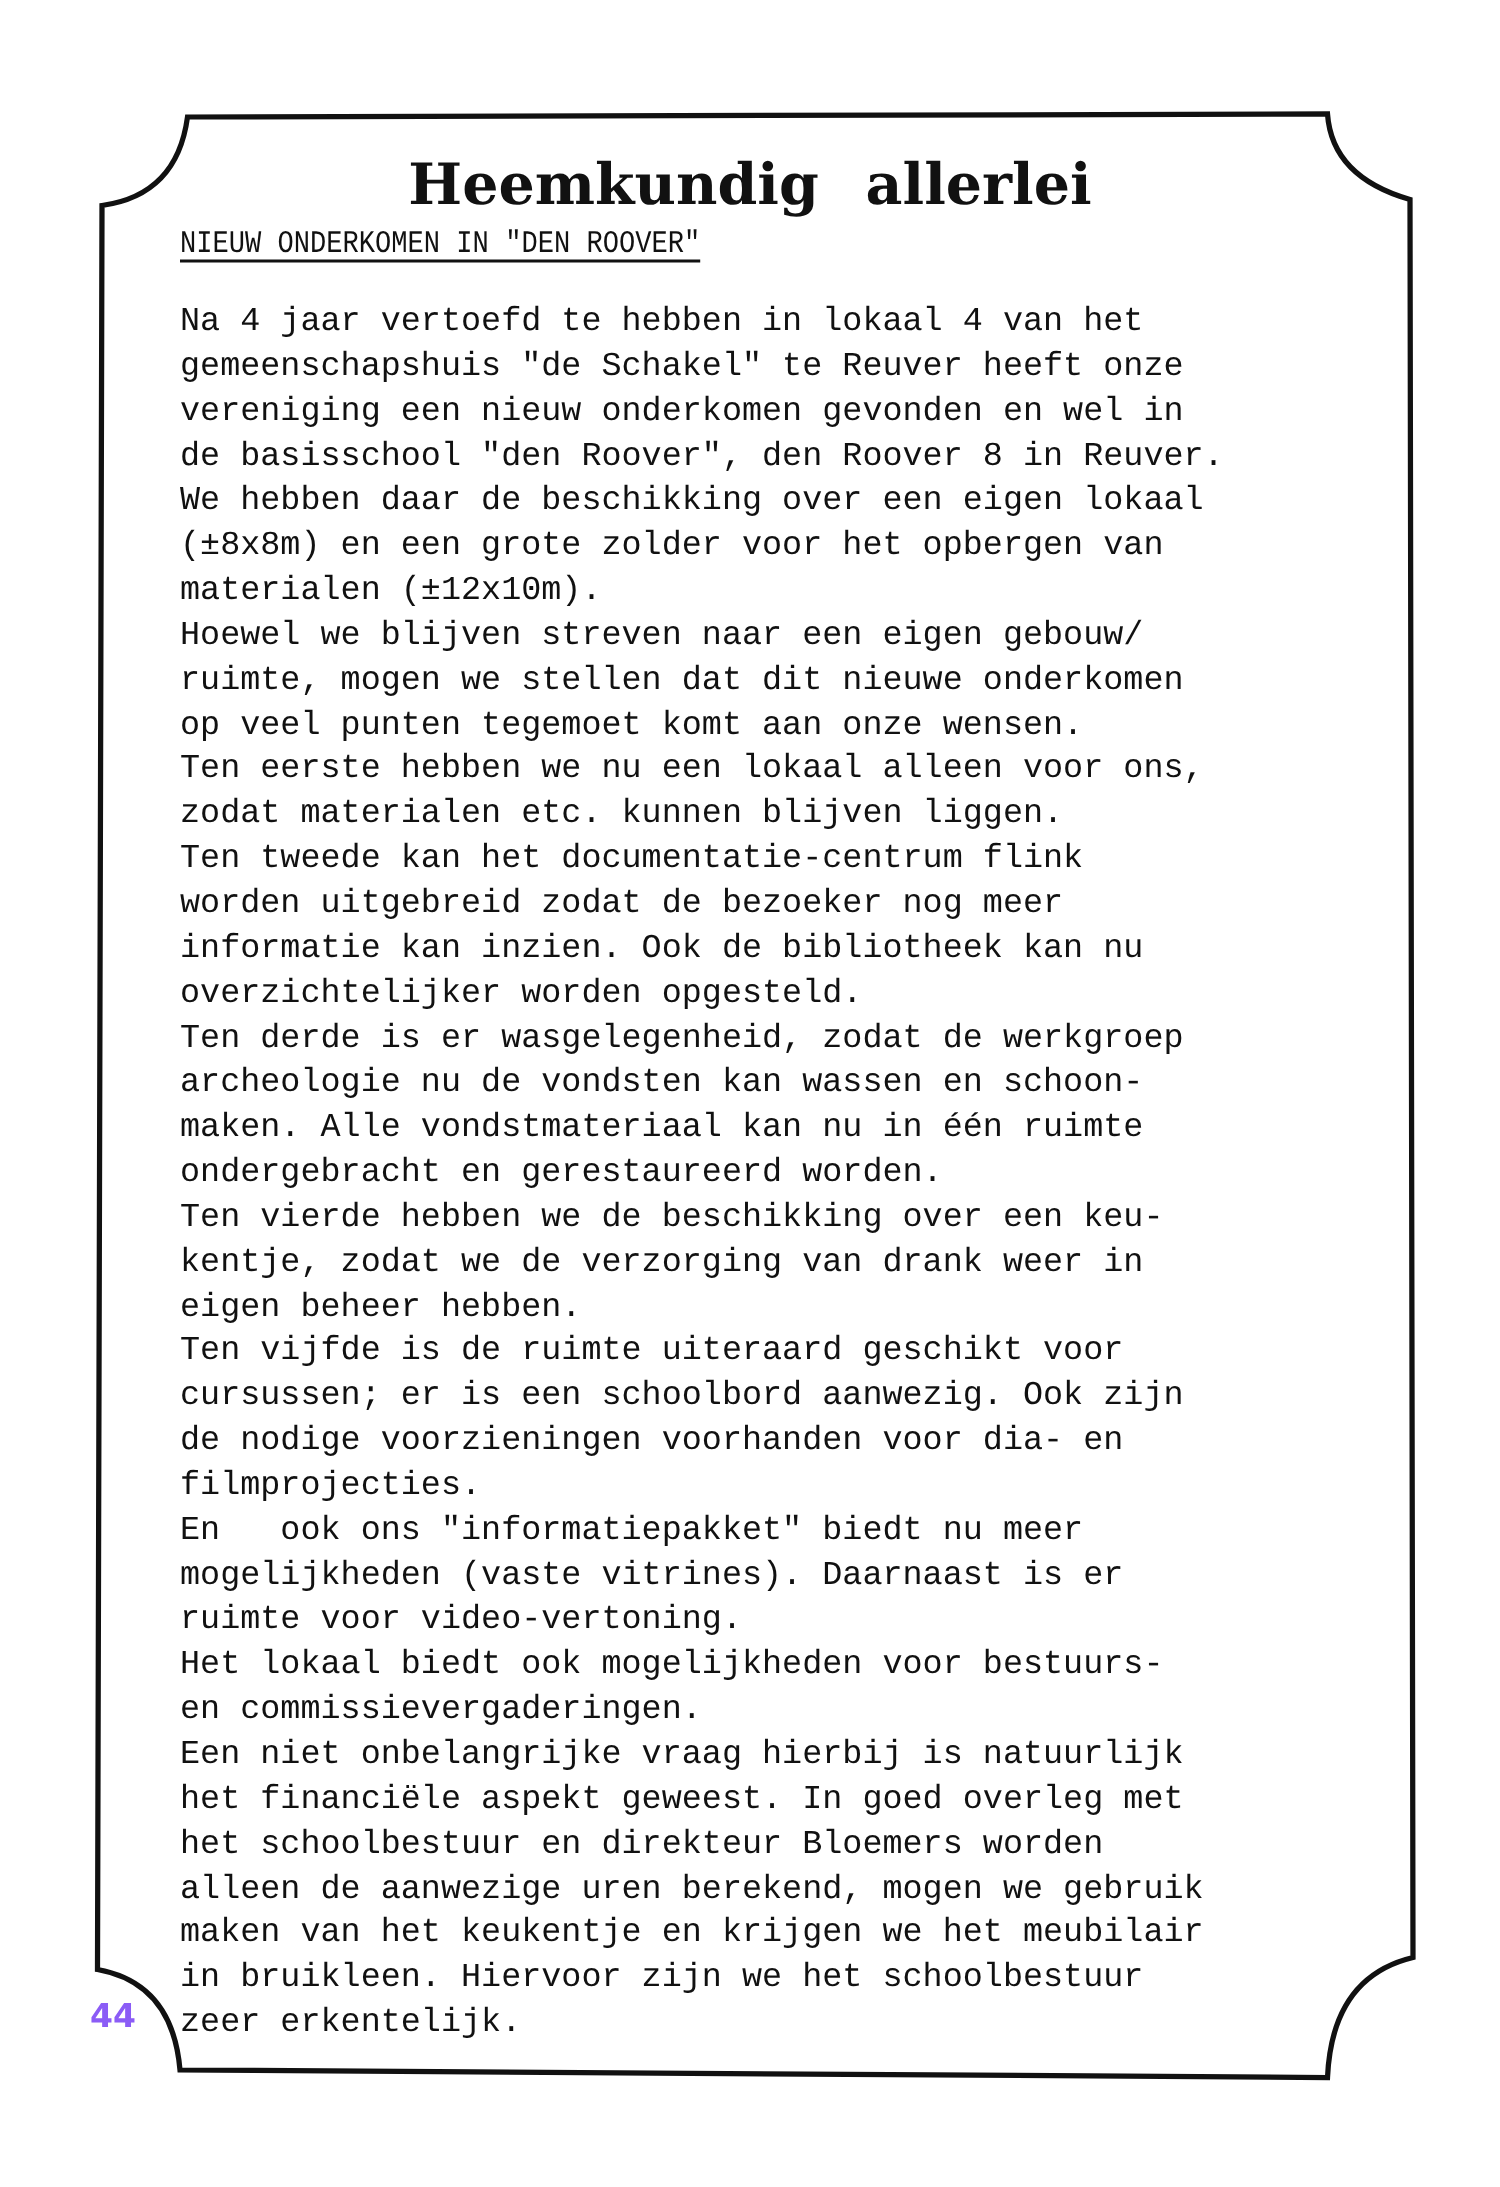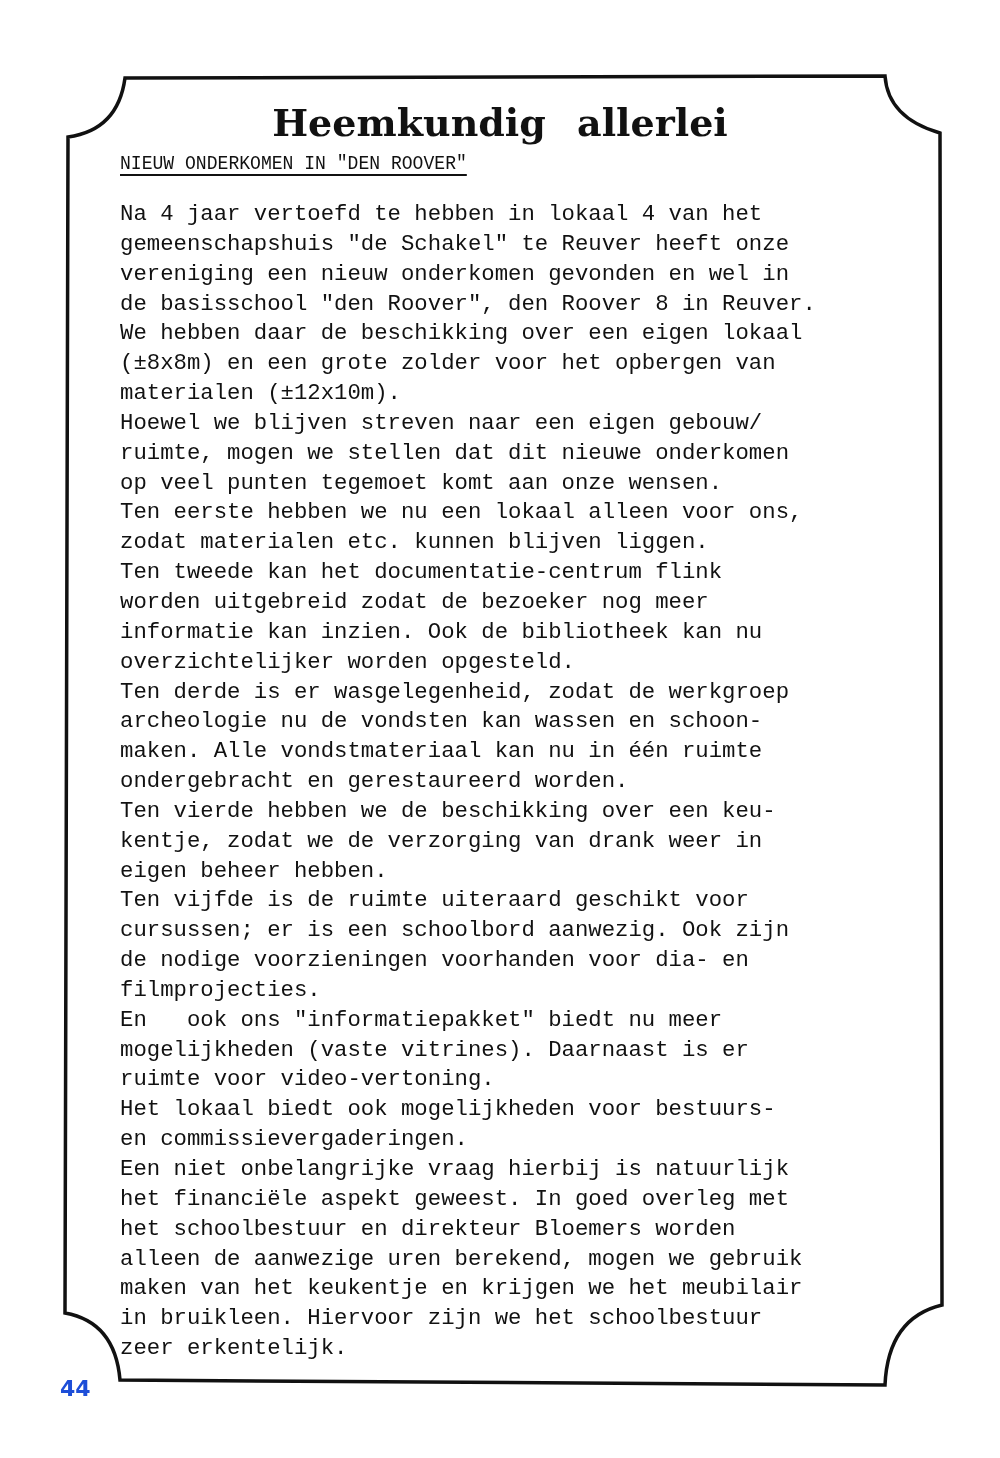--- a/index.html
+++ b/index.html
@@ -17,21 +17,21 @@
     transform: scaleX(0.86); transform-origin: left;
   }
   .body-text {
     position: absolute; left: 120px; top: 200px; width: 820px;
     font-family: Liberation Mono, monospace; font-size: 22.3px; line-height: 29.85px; color: #111;
     white-space: pre;
   }
   .line { display: block; }
   .page-number {
     position: absolute; left: 60px; top: 1332px;
-    font-family: "DejaVu Sans", sans-serif; font-weight: bold; font-size: 22px; color: #1d4ed8; margin-top: 44px;
+    font-family: "DejaVu Sans", sans-serif; font-weight: bold; font-size: 22px; color: #8b5cf6;
   }
 </style>
 </head>
 <body>
 
 <svg class="frame" viewBox="0 0 1000 1458" width="1000" height="1458">
   <path d="M 125 78 L 885 76 Q 888 118 940 133 L 942 1305 Q 888 1318 885 1385 L 120 1380 Q 115 1322 65 1313 L 68 137 Q 118 130 125 78 Z" fill="none" stroke="#111" stroke-width="3.5"></path>
 </svg>
 
 <div class="title">Heemkundig allerlei</div>

